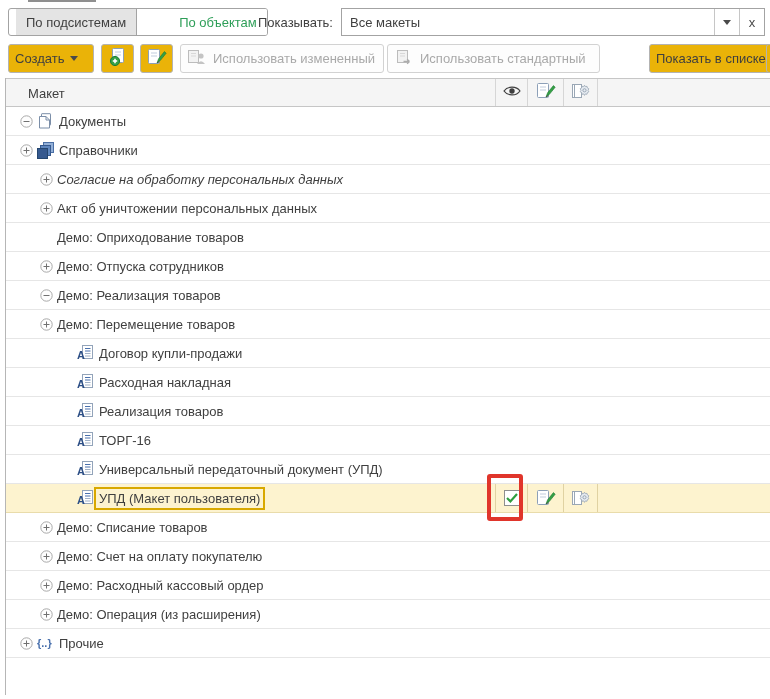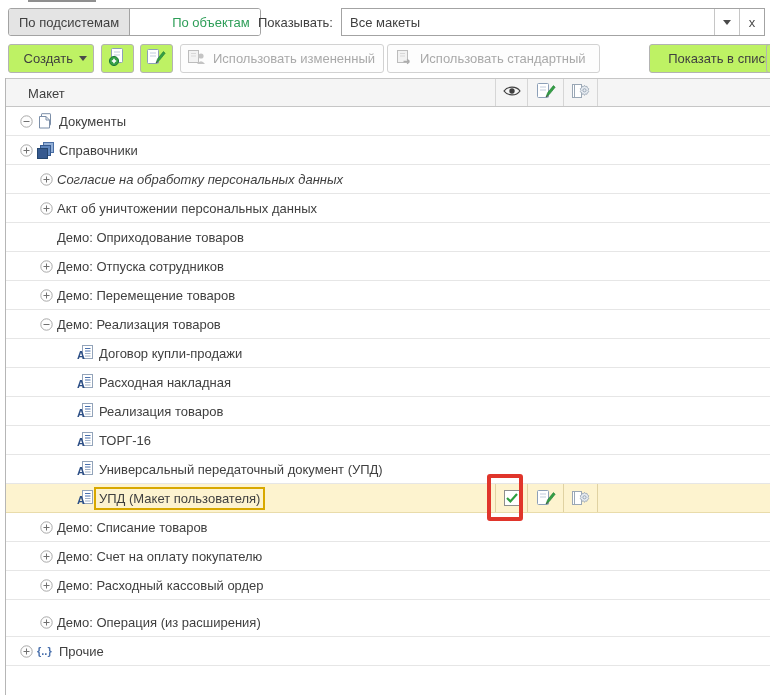--- a/index.html
+++ b/index.html
@@ -6,34 +6,34 @@
   .app{
     position:relative;width:770px;height:699px;background:#fff;overflow:hidden;
     font-family:"Liberation Sans",sans-serif;font-size:13px;color:var(--text,#3f3f3f);
   }
   .top-artifact{position:absolute;left:28px;top:0;width:68px;height:2px;background:#8f8f8f;}
 
   
   .segmented{position:absolute;left:8px;top:8px;height:28px;display:flex;
     border:1px solid #a3a3a3;border-radius:3px;overflow:hidden;background:#fff;box-sizing:border-box;}
   .seg{border:none;background:#fff;font:inherit;color:var(--text);padding:0 10px;cursor:pointer;}
-  .seg.pressed{background:#e4e4e4;border-right:1px solid #a3a3a3;}
+  .seg.pressed{background:#e4e4e4;border-right:1px solid #a3a3a3;margin-left:7px;}
   .seg.green{color:var(--accent_green);margin-left:32px;}
   .show-label{position:absolute;left:258px;top:15px;}
   .combo{position:absolute;left:341px;top:8px;width:424px;height:28px;display:flex;
     border:1px solid #a3a3a3;background:#fff;box-sizing:border-box;}
   .combo input{flex:1;border:none;outline:none;padding:0 8px;font:inherit;color:var(--text);background:#fff;min-width:0;}
   .combo-btn{width:25px;flex:none;border:none;border-left:1px solid #c6c6c6;background:#fff;
     display:flex;align-items:center;justify-content:center;cursor:pointer;color:#4a4a4a;font:inherit;}
   .caret{width:0;height:0;border-left:4px solid transparent;border-right:4px solid transparent;border-top:5px solid #4a4a4a;display:inline-block;}
 
   
   .btn{position:absolute;top:44px;height:29px;box-sizing:border-box;
-    border:1px solid #b3b3b3;border-radius:3px;background:#bef264;font:inherit;color:var(--text);
-    display:flex;align-items:center;justify-content:flex-end;gap:6px;cursor:pointer;padding:0 6px;}
+    border:1px solid #b3b3b3;border-radius:3px;background:#eab308;font:inherit;color:var(--text);
+    display:flex;align-items:center;justify-content:flex-start;gap:6px;cursor:pointer;padding:0 6px;}
   .btn.disabled{color:var(--disabled_text);border-color:#d2d2d2;background:#fdfdfd;justify-content:flex-start;cursor:default;}
   #btn-create{left:8px;width:86px;}
   #btn-add{left:101px;width:33px;}
   #btn-edit{left:140px;width:33px;}
   #btn-usemod{left:180px;width:204px;}
   #btn-usestd{left:387px;width:213px;}
   #btn-showlist{left:649px;width:136px;}
   #btn-sliver{left:766px;width:12px;}
 
   
@@ -219,33 +219,33 @@
             <line x1="6.5" y1="3.5" x2="6.5" y2="9.5" stroke="#707070"></line>
           </svg>
         </span>
         <span class="rlabel">Демо: Отпуска сотрудников</span>
       </div>
       <div class="trow" style="padding-left: 34px;">
         <span class="slot-exp">
           <svg width="13" height="13" viewBox="0 0 13 13">
             <circle cx="6.5" cy="6.5" r="5.7" fill="#fdfdfd" stroke="#a9a9a9"></circle>
             <line x1="3.5" y1="6.5" x2="9.5" y2="6.5" stroke="#707070"></line>
+          </svg>
+        </span>
+        <span class="rlabel">Демо: Реализация товаров</span>
+      </div>
+      <div class="trow" style="padding-left: 34px;">
+        <span class="slot-exp">
+          <svg width="13" height="13" viewBox="0 0 13 13">
+            <circle cx="6.5" cy="6.5" r="5.7" fill="#fdfdfd" stroke="#a9a9a9"></circle>
+            <line x1="3.5" y1="6.5" x2="9.5" y2="6.5" stroke="#707070"></line>
             <line x1="6.5" y1="3.5" x2="6.5" y2="9.5" stroke="#707070"></line>
           </svg>
         </span>
         <span class="rlabel">Демо: Перемещение товаров</span>
-      </div>
-      <div class="trow" style="padding-left: 34px;">
-        <span class="slot-exp">
-          <svg width="13" height="13" viewBox="0 0 13 13">
-            <circle cx="6.5" cy="6.5" r="5.7" fill="#fdfdfd" stroke="#a9a9a9"></circle>
-            <line x1="3.5" y1="6.5" x2="9.5" y2="6.5" stroke="#707070"></line>
-          </svg>
-        </span>
-        <span class="rlabel">Демо: Реализация товаров</span>
       </div>
       <div class="trow" style="padding-left: 54px;">
         <span class="slot-exp"></span>
         <span class="slot-icon">
           <svg width="16" height="16" viewBox="0 0 16 16">
             <rect x="5.5" y="0.5" width="10" height="13" fill="#fff" stroke="#93a4ba"></rect>
             <line x1="8" y1="3.5" x2="13.5" y2="3.5" stroke="#4a71ad"></line>
             <line x1="8" y1="6" x2="13.5" y2="6" stroke="#4a71ad"></line>
             <line x1="8" y1="8.5" x2="13.5" y2="8.5" stroke="#9fb0c6"></line>
             <line x1="8" y1="11" x2="13.5" y2="11" stroke="#9fb0c6"></line>
@@ -373,21 +373,21 @@
       <div class="trow" style="padding-left: 34px;">
         <span class="slot-exp">
           <svg width="13" height="13" viewBox="0 0 13 13">
             <circle cx="6.5" cy="6.5" r="5.7" fill="#fdfdfd" stroke="#a9a9a9"></circle>
             <line x1="3.5" y1="6.5" x2="9.5" y2="6.5" stroke="#707070"></line>
             <line x1="6.5" y1="3.5" x2="6.5" y2="9.5" stroke="#707070"></line>
           </svg>
         </span>
         <span class="rlabel">Демо: Расходный кассовый ордер</span>
       </div>
-      <div class="trow" style="padding-left: 34px; margin-top: 8px;">
+      <div class="trow" style="padding-left: 34px;">
         <span class="slot-exp">
           <svg width="13" height="13" viewBox="0 0 13 13">
             <circle cx="6.5" cy="6.5" r="5.7" fill="#fdfdfd" stroke="#a9a9a9"></circle>
             <line x1="3.5" y1="6.5" x2="9.5" y2="6.5" stroke="#707070"></line>
             <line x1="6.5" y1="3.5" x2="6.5" y2="9.5" stroke="#707070"></line>
           </svg>
         </span>
         <span class="rlabel">Демо: Операция (из расширения)</span>
       </div>
       <div class="trow" style="padding-left: 14px;">

